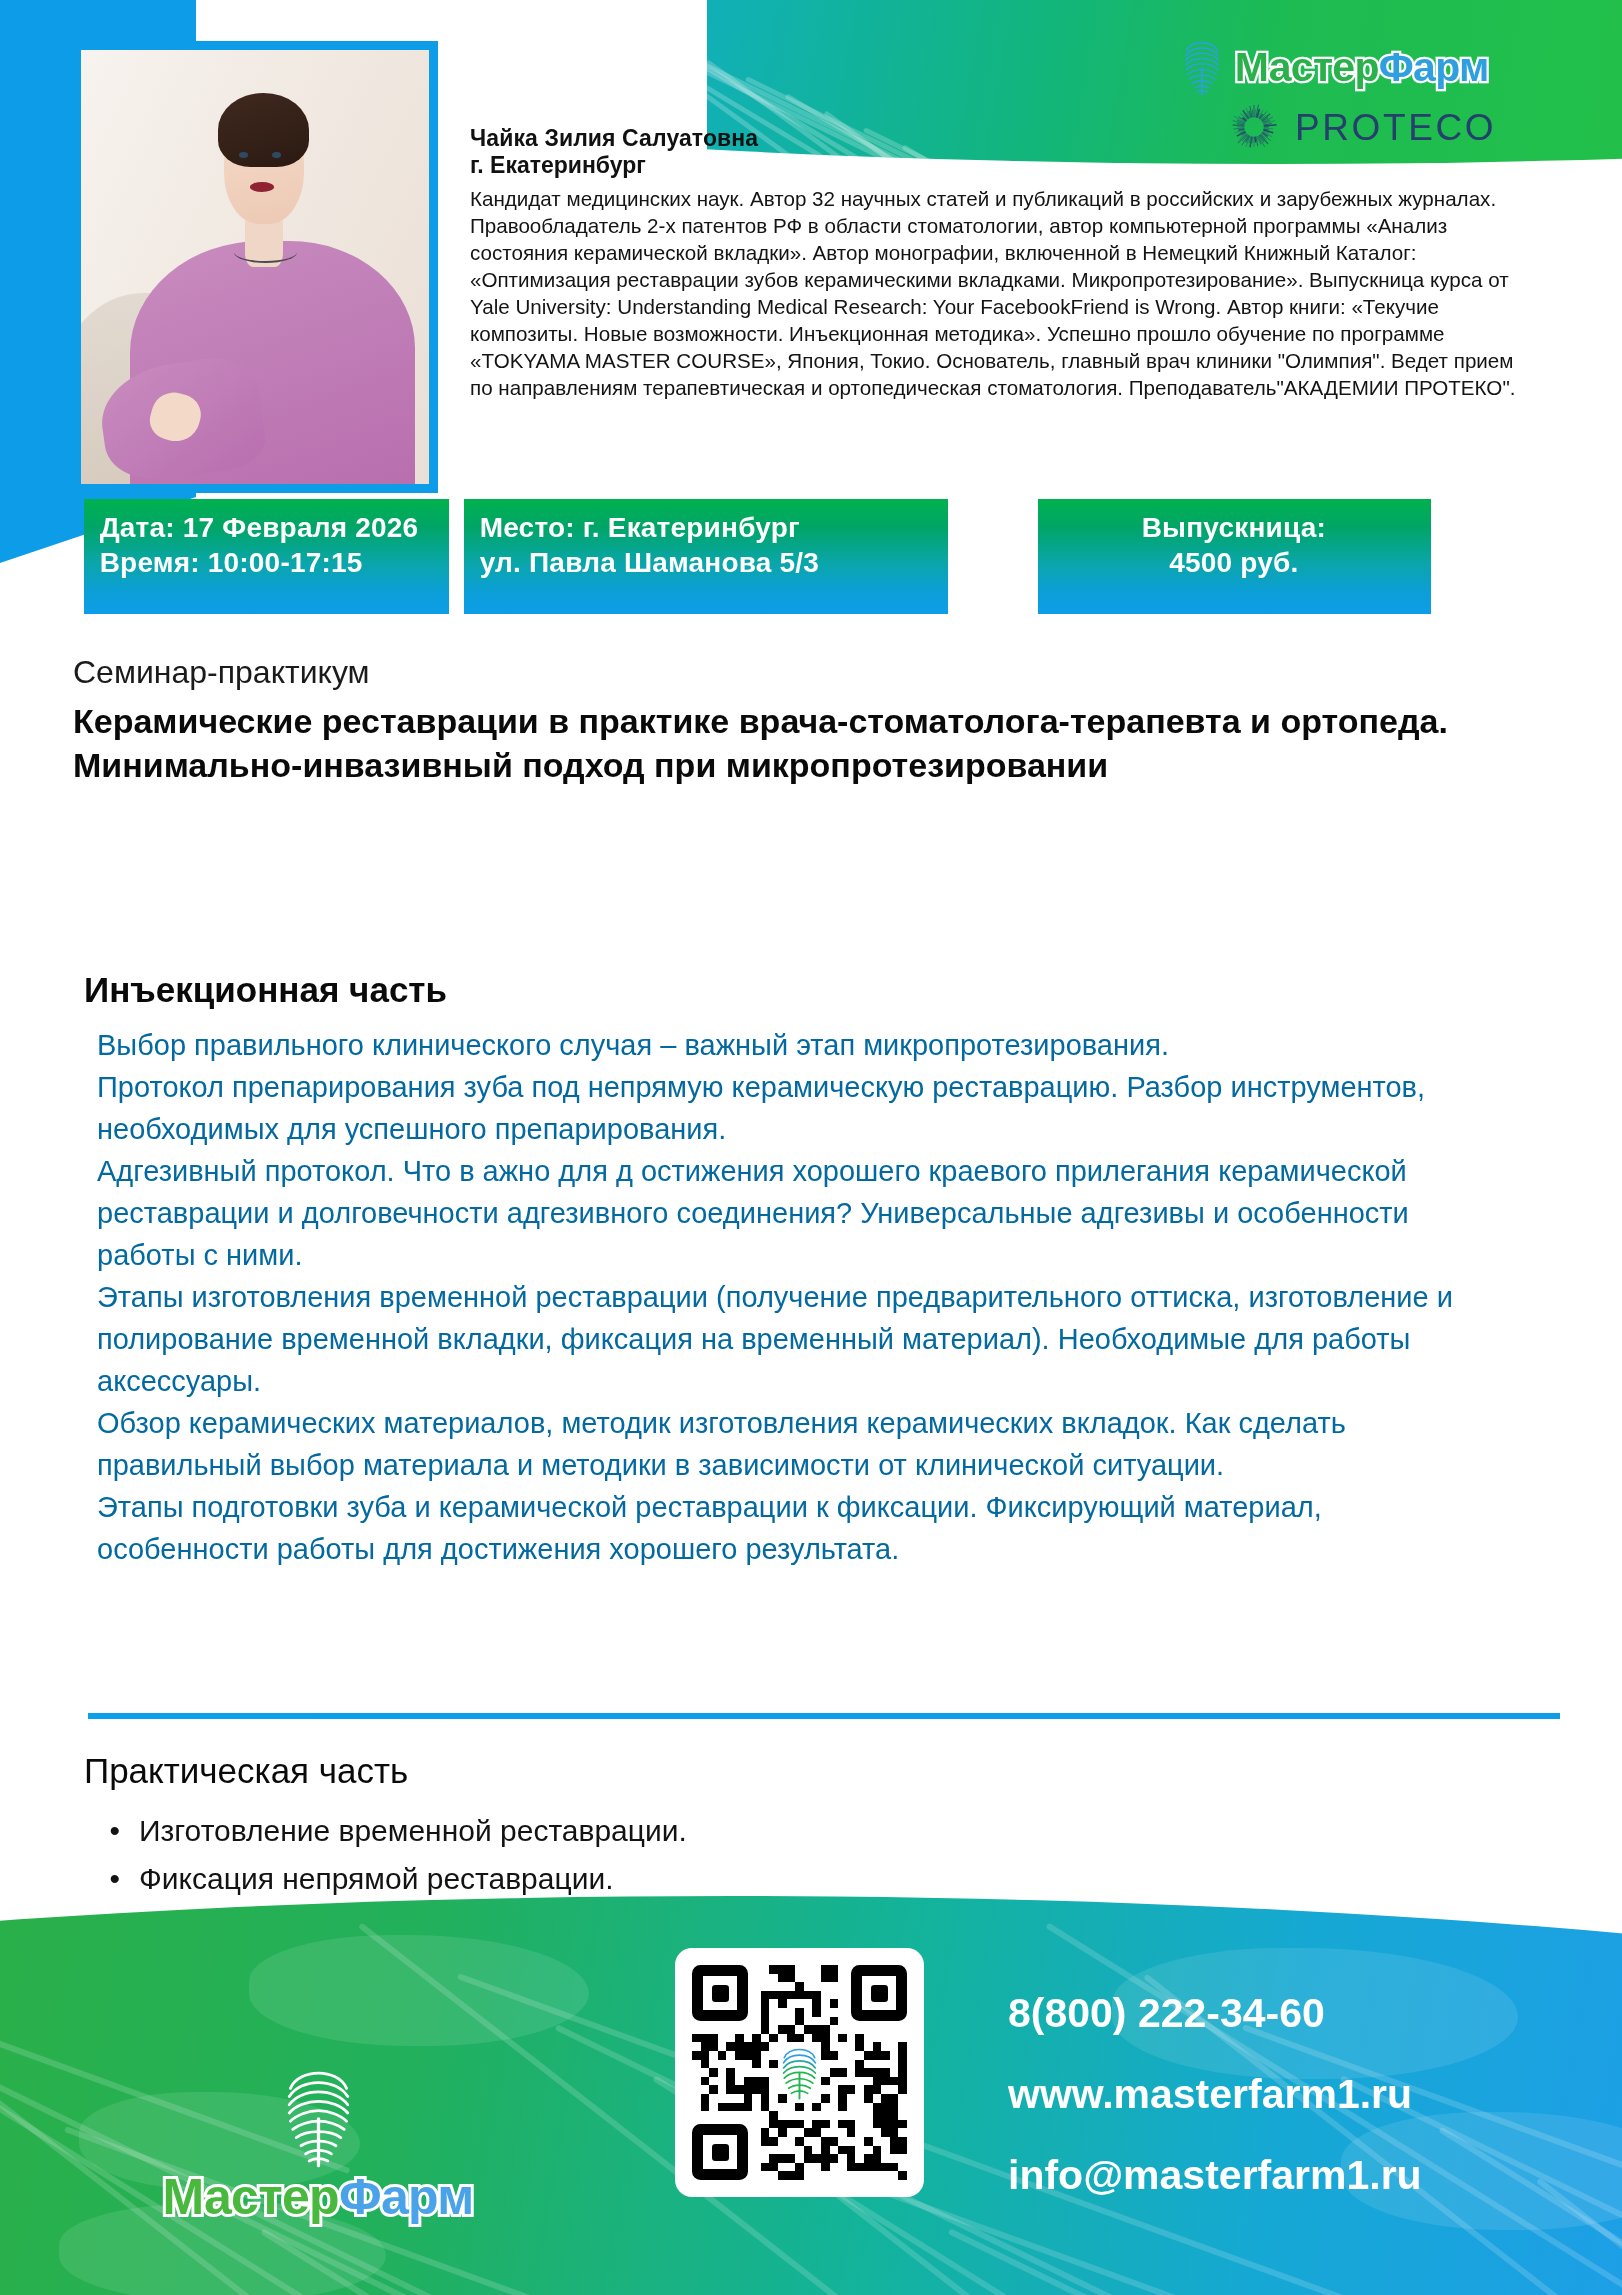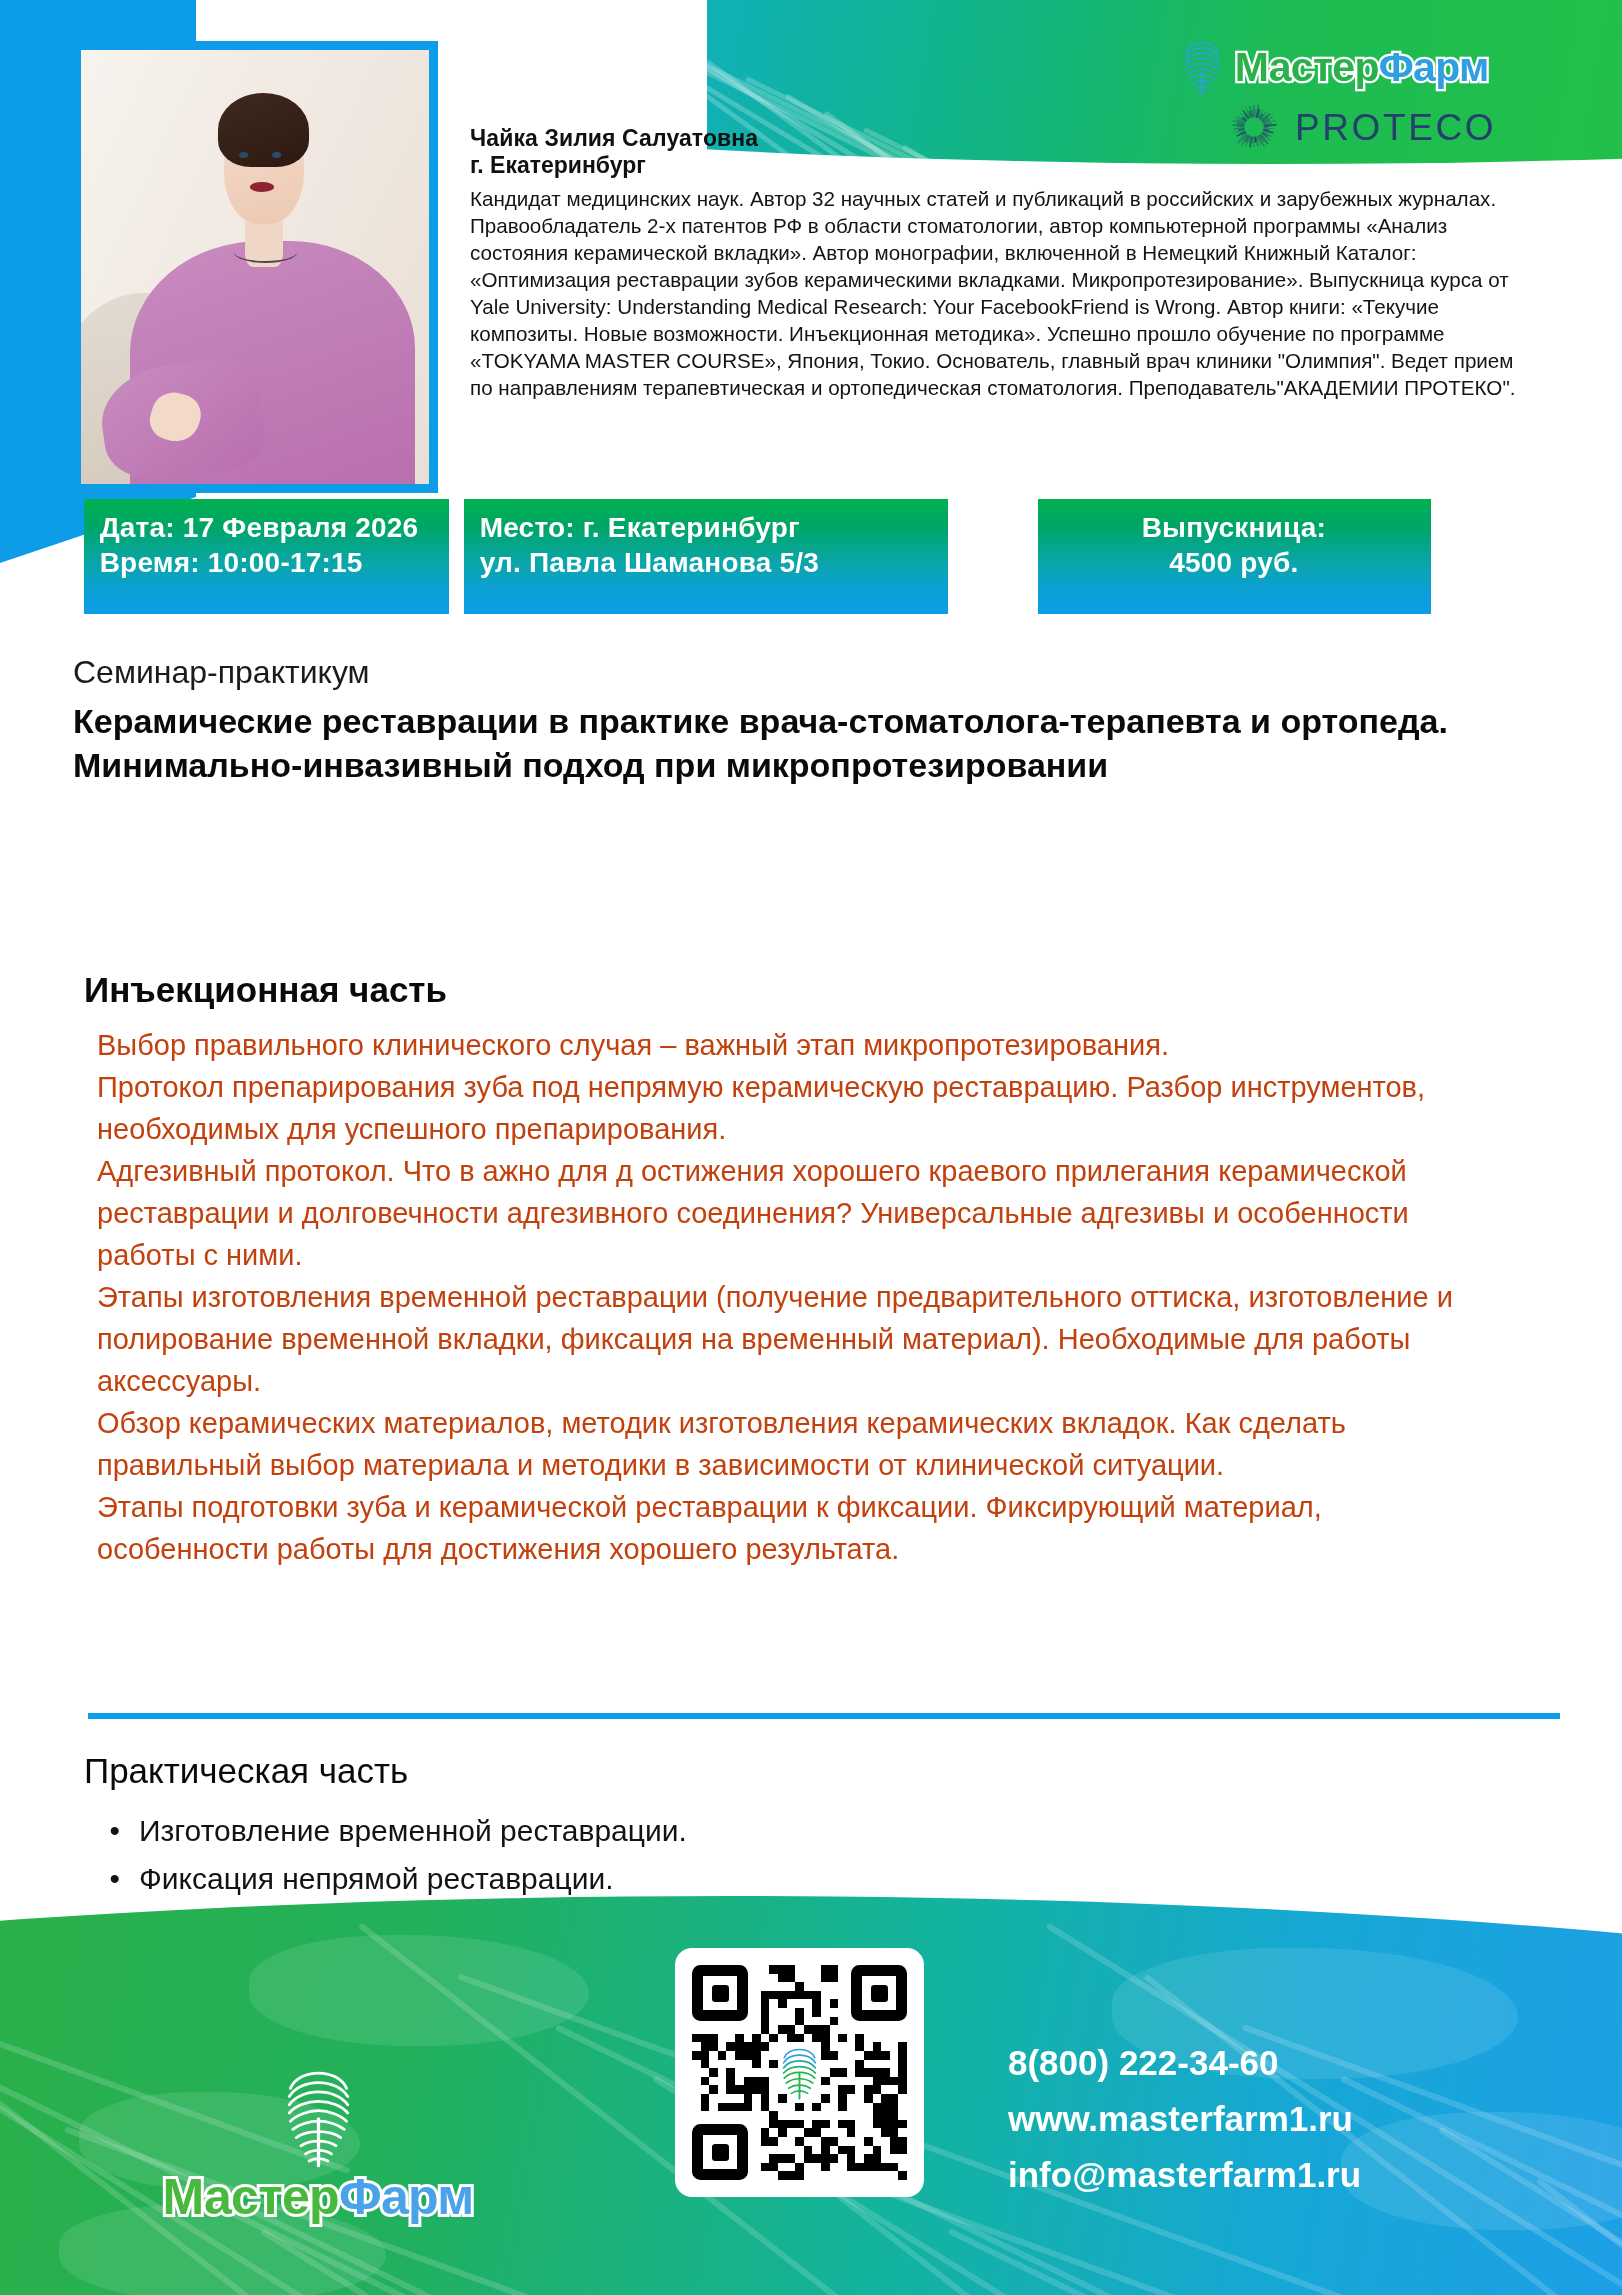--- a/index.html
+++ b/index.html
@@ -82,21 +82,21 @@
   .ib1{width:365px;} .ib2{width:484px;} .ib3{width:393px;margin-left:75px;}
   .ib3 .ln{text-align:center;}
 
   
   .sem-kicker{position:absolute;left:73px;top:654px;font-size:32px;color:#1b1b1b;z-index:4;}
   .sem-title{position:absolute;left:73px;top:699px;width:1498px;font-weight:bold;font-size:34px;
      line-height:44px;color:#0a0a0a;z-index:4;}
 
   
   .theory-h{position:absolute;left:84px;top:970px;font-weight:bold;font-size:35px;color:#0a0a0a;z-index:4;}
-  .theory-body{position:absolute;left:97px;top:1024px;width:1381px;font-size:29px;line-height:42px;color:#c2410c;z-index:4;}
+  .theory-body{position:absolute;left:97px;top:1024px;width:1381px;font-size:29px;line-height:42px;color:#0369a1;z-index:4;}
   .theory-body p{margin:0;}
 
   
   .divider{position:absolute;left:88px;top:1713px;width:1472px;height:5.9px;
      background:linear-gradient(90deg,#0aa0ea,#0d9de8);z-index:4;}
 
   
   .practice-h{position:absolute;left:84px;top:1751px;font-weight:normal;font-size:35px;color:#0a0a0a;z-index:4;}
   .practice-list{position:absolute;left:95px;top:1807px;width:1112px;font-size:30px;line-height:48px;color:#131313;z-index:4;list-style:none;}
   .practice-list li{position:relative;padding-left:44px;}
@@ -120,21 +120,21 @@
      background:#fff;border-radius:17px;z-index:6;padding:17px;}
   .qr-grid{position:relative;width:100%;height:100%;}
   .qr-cell{position:absolute;background:#000;}
   .qr-eye{position:absolute;border:11px solid #000;border-radius:8.5px;width:56px;height:56px;}
   .qr-eye i{position:absolute;inset:8.5px;background:#000;border-radius:3.3px;display:block;}
   .qr-tooth{position:absolute;left:50%;top:50%;transform:translate(-50%,-50%);
      width:54px;height:68px;background:#fff;border-radius:9.2px;display:flex;align-items:center;justify-content:center;}
   .qr-tooth svg{width:43px;height:56px;}
 
   .contacts{position:absolute;left:1008px;bottom:92px;z-index:6;color:#fff;font-weight:bold;}
-  .contacts div{font-size:35px;line-height:56px;white-space:nowrap;}
+  .contacts div{font-size:41px;line-height:56px;white-space:nowrap;margin-top:25px;}
 </style>
 </head>
 <body>
 
 <div class="page">
 
   <div class="top-left-blue"></div>
 
   <div class="header-band" id="hdrBand">
       <div class="wv" style="left: -196px; top: -26px; width: 589px; transform: rotate(26deg);"></div>

